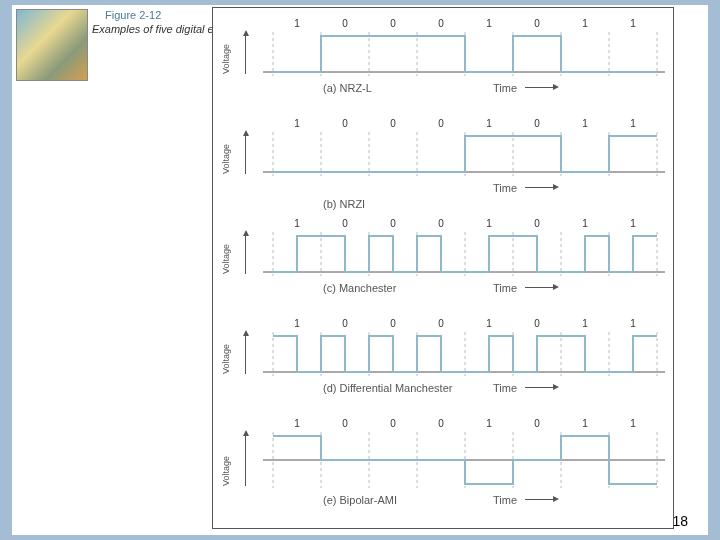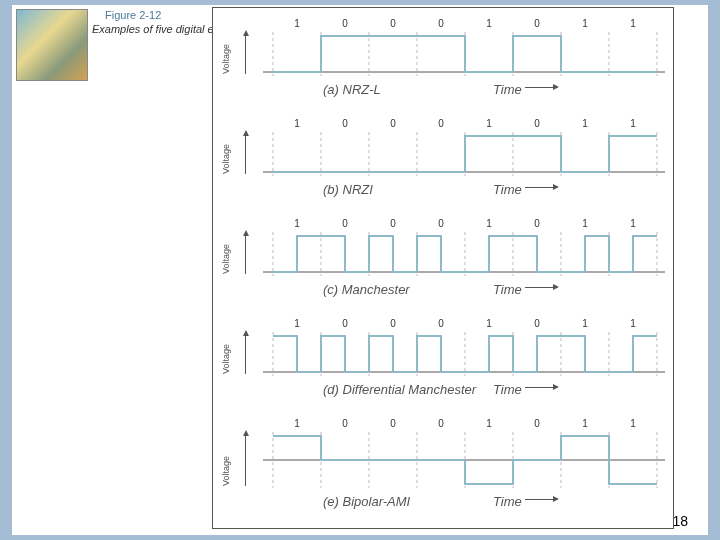--- a/index.html
+++ b/index.html
@@ -98,23 +98,22 @@
     border-bottom: 3px solid transparent;
     border-left: 6px solid #555;
   }
   .arrow-stem-h {
     position: absolute;
     height: 1px;
     background: #555;
   }
   .xlabel, .clabel {
     position: absolute;
-    font-size: 13px;
+    font-size: 11px;
     color: #555;
-    font-style: italic;
   }
   .bit {
     position: absolute;
     font-size: 10px;
     color: #333;
     width: 20px;
     text-align: center;
   }
   svg.wave {
     position: absolute;
@@ -181,21 +180,21 @@
           <line x1="106" x2="106" y1="0" y2="44" stroke="#bbb" stroke-width="1" stroke-dasharray="3,3"></line>
           <line x1="154" x2="154" y1="0" y2="44" stroke="#bbb" stroke-width="1" stroke-dasharray="3,3"></line>
           <line x1="202" x2="202" y1="0" y2="44" stroke="#bbb" stroke-width="1" stroke-dasharray="3,3"></line>
           <line x1="250" x2="250" y1="0" y2="44" stroke="#bbb" stroke-width="1" stroke-dasharray="3,3"></line>
           <line x1="298" x2="298" y1="0" y2="44" stroke="#bbb" stroke-width="1" stroke-dasharray="3,3"></line>
           <line x1="346" x2="346" y1="0" y2="44" stroke="#bbb" stroke-width="1" stroke-dasharray="3,3"></line>
           <line x1="394" x2="394" y1="0" y2="44" stroke="#bbb" stroke-width="1" stroke-dasharray="3,3"></line>
           <line x1="0" x2="402" y1="40" y2="40" stroke="#555" stroke-width="1"></line>
           <path d="M 10 40 H 58 H 106 H 154 H 202 V 4 H 250 H 298 V 40 H 346 V 4 H 394" fill="none" stroke="#8fb8c8" stroke-width="2"></path>
         </svg>
-        <div class="clabel" style="left: 110px; top: 68px;">(b)  NRZI</div>
+        <div class="clabel" style="left: 110px; top: 84px;">(b)  NRZI</div>
         <div class="xlabel" style="left: 280px; top: 68px;">Time</div>
         <div class="arrow-stem-h" style="left: 312px; top: 73px; width: 28px;"></div>
         <div class="arrow-right" style="left: 340px; top: 70px;"></div>
       </div>
       <div class="panel" style="top: 206px; height: 100px;">
         <div class="ylabel" style="top: 60px;">Voltage</div>
         <div class="arrow-up" style="top: 16px;"></div>
         <div class="arrow-stem-v" style="top: 22px; height: 38px;"></div>
         <div class="bit" style="left: 74px; top: 4px;">1</div>
         <div class="bit" style="left: 122px; top: 4px;">0</div>

